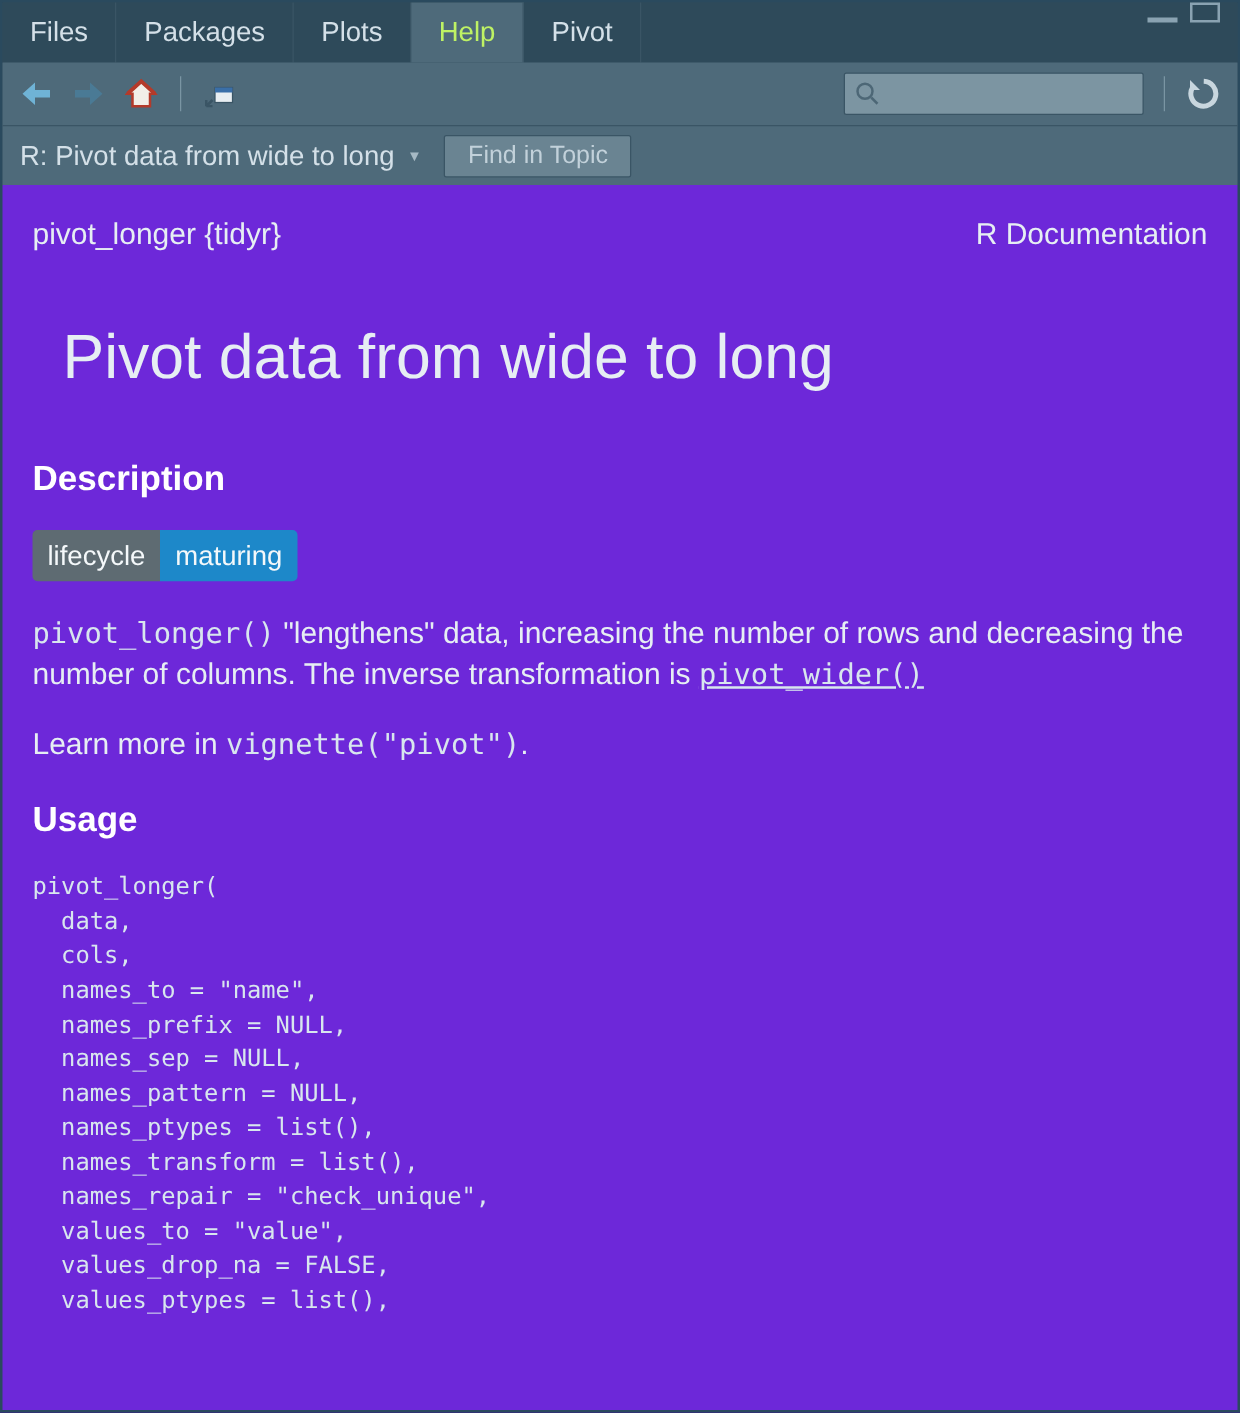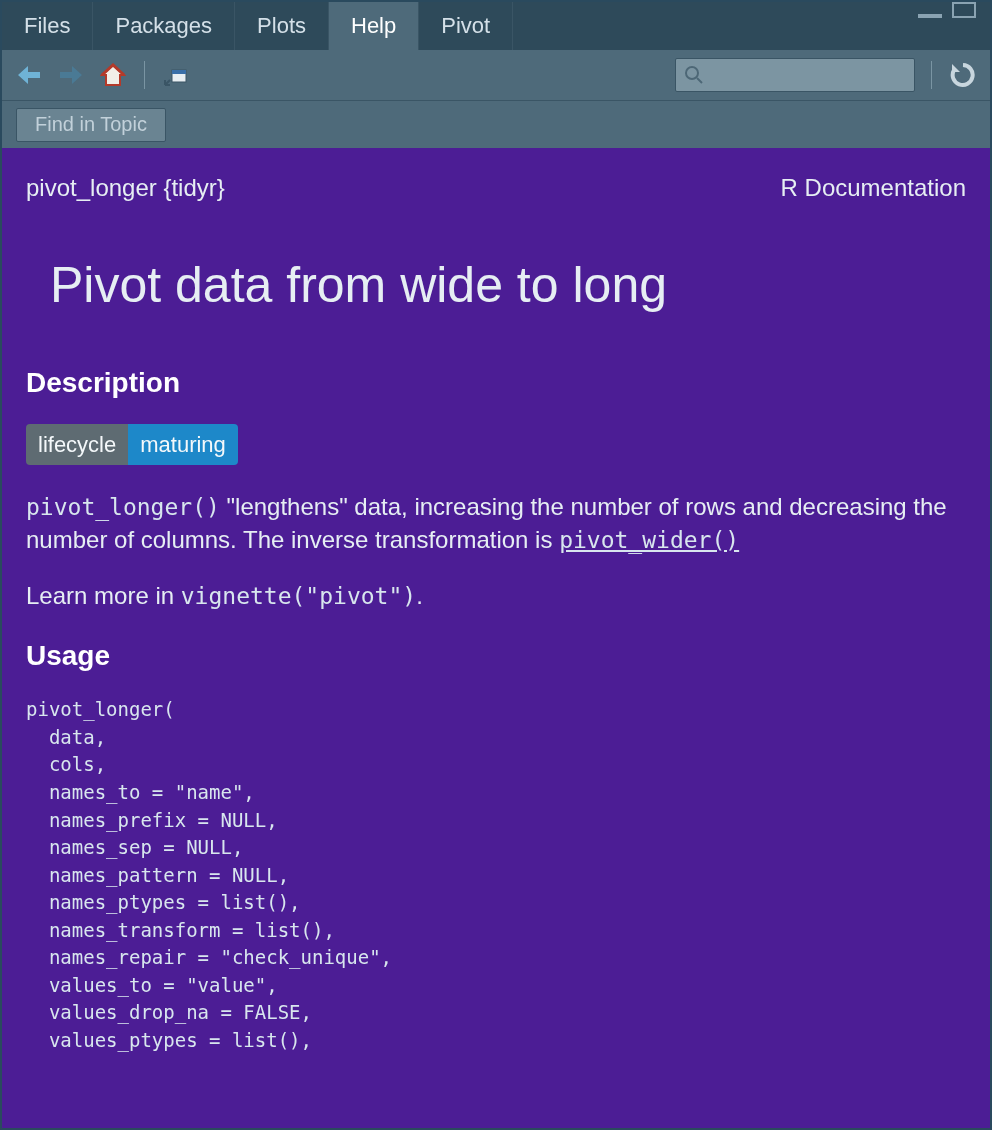--- a/index.html
+++ b/index.html
@@ -27,21 +27,21 @@
     height: 48px;
     padding: 0 22px;
     display: flex; align-items: center;
     font-size: 22px;
     color: #d4e0e8;
     cursor: pointer;
     border-right: 1px solid #3a5565;
   }
   .tab.active {
     background: #4e6a7a;
-    color: #ffffff;
+    color: #bef264;
   }
   .tabstrip .spacer { flex: 1; }
   .window-ctrls {
     display: flex; align-items: flex-end; gap: 10px;
     padding-right: 14px; padding-bottom: 6px;
   }
   .winctrl {
     width: 24px; height: 16px;
     border: 2px solid #8aa3b2;
   }
@@ -92,21 +92,21 @@
     border: 1px solid #3a5565;
     border-radius: 2px;
     color: #c2d1da;
     font-size: 20px;
     display: flex; align-items: center;
   }
 
   
   .content {
     flex: 1;
-    background: #4c1d95;
+    background: #6d28d9;
     color: #e6eef3;
     padding: 24px 24px 0 24px;
     overflow: hidden;
     font-size: 24px;
     line-height: 1.35;
   }
   .header-row {
     display: flex; justify-content: space-between;
     font-size: 24px;
     margin-bottom: 48px;
@@ -210,20 +210,24 @@
     <div class="tb-sep"></div>
     <div class="tb-btn">
       <svg width="26" height="26" viewBox="0 0 26 26">
         <path d="M13 3 A10 10 0 1 1 4 8" fill="none" stroke="#c8d6de" stroke-width="4"></path>
         <path d="M2 2 L2 10 L10 10 Z" fill="#c8d6de"></path>
       </svg>
     </div>
   </div>
 
   <div class="findbar">
+    <div class="breadcrumb">
+      <span>R: Pivot data from wide to long</span>
+      <span class="bc-caret">▼</span>
+    </div>
     <div class="findtopic">
       <span>Find in Topic</span>
     </div>
   </div>
 
   <div class="content">
     <div class="header-row">
       <span>pivot_longer {tidyr}</span>
       <span>R Documentation</span>
     </div>

